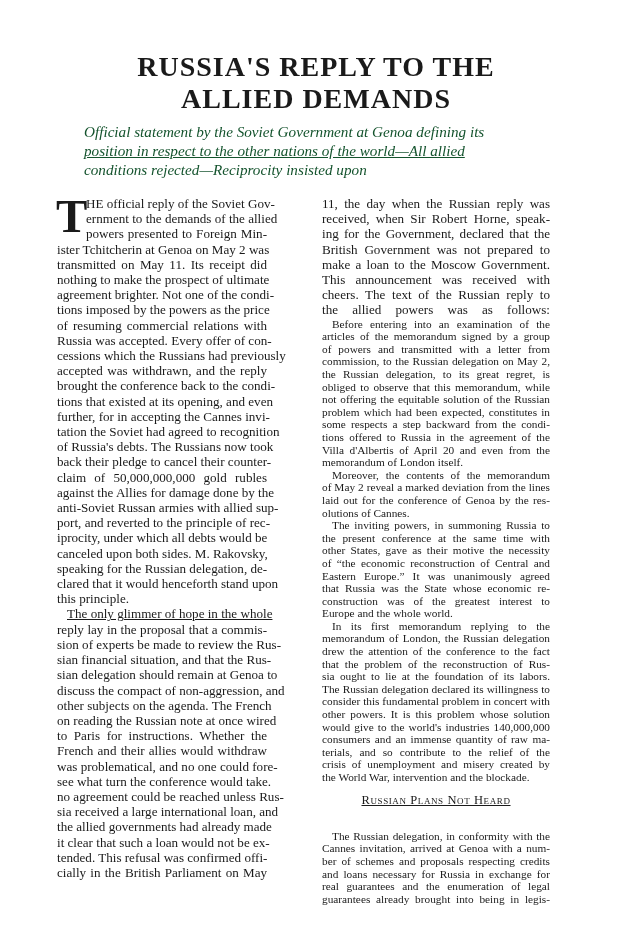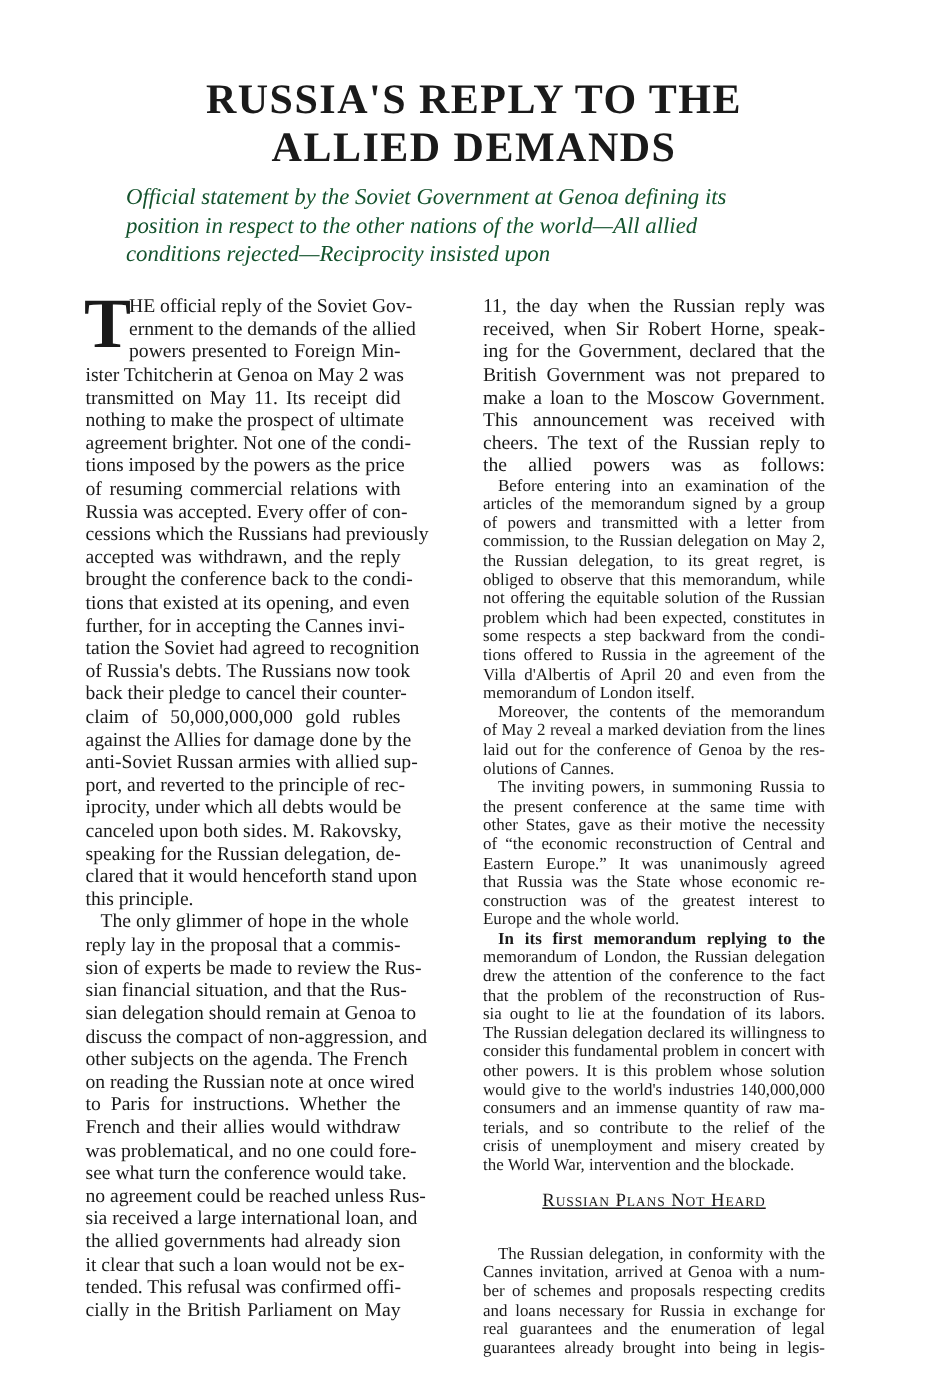--- a/index.html
+++ b/index.html
@@ -24,21 +24,21 @@
 </head>
 <body>
 
 <div>
   <div class="title">RUSSIA'S REPLY TO THE</div>
   <div class="title" style="top:84px;">ALLIED DEMANDS</div>
 </div>
 
 <div class="subtitle" id="subtitle" style="width: 460px;">
     <span class="line last" style="text-align-last: left;">Official statement by the Soviet Government at Genoa defining its</span>
-    <span class="line last" style="text-align-last: left;">position in respect to the other nations of the world—All allied</span>
+    <span class="line last" style="text-align-last: left; text-decoration: underline;">position in respect to the other nations of the world—All allied</span>
     <span class="line last" style="text-align-last: left;">conditions rejected—Reciprocity insisted upon</span>
   </div>
 
 <div class="col col-left" id="leftcol" style="position: absolute;">
     <span class="dropcap" style="position: absolute; left: -1px; top: 0px;">T</span>
     <span class="line" style="padding-left: 29px; position: relative;">HE official reply of the Soviet Gov-</span>
     <span class="line" style="padding-left: 29px;">ernment to the demands of the allied</span>
     <span class="line" style="padding-left: 29px;">powers presented to Foreign Min-</span>
     <span class="line">ister Tchitcherin at Genoa on May 2 was</span>
     <span class="line">transmitted on May 11.  Its receipt did</span>
@@ -57,35 +57,35 @@
     <span class="line">back their pledge to cancel their counter-</span>
     <span class="line">claim of 50,000,000,000 gold rubles</span>
     <span class="line">against the Allies for damage done by the</span>
     <span class="line">anti-Soviet Russan armies with allied sup-</span>
     <span class="line">port, and reverted to the principle of rec-</span>
     <span class="line">iprocity, under which all debts would be</span>
     <span class="line">canceled upon both sides.  M. Rakovsky,</span>
     <span class="line">speaking for the Russian delegation, de-</span>
     <span class="line">clared that it would henceforth stand upon</span>
     <span class="line last">this principle.</span>
-    <span class="line" style="padding-left: 10px;">The only glimmer of hope in the whole</span>
+    <span class="line" style="padding-left: 10px; text-decoration: underline;">The only glimmer of hope in the whole</span>
     <span class="line">reply lay in the proposal that a commis-</span>
     <span class="line">sion of experts be made to review the Rus-</span>
     <span class="line">sian financial situation, and that the Rus-</span>
     <span class="line">sian delegation should remain at Genoa to</span>
     <span class="line">discuss the compact of non-aggression, and</span>
     <span class="line">other subjects on the agenda.  The French</span>
     <span class="line">on reading the Russian note at once wired</span>
     <span class="line">to Paris for instructions.  Whether the</span>
     <span class="line">French and their allies would withdraw</span>
     <span class="line">was problematical, and no one could fore-</span>
     <span class="line">see what turn the conference would take.</span>
     <span class="line">no agreement could be reached unless Rus-</span>
     <span class="line">sia received a large international loan, and</span>
-    <span class="line">the allied governments had already sion</span>
+    <span class="line">the allied governments had already made</span>
     <span class="line">it clear that such a loan would not be ex-</span>
     <span class="line">tended.  This refusal was confirmed offi-</span>
     <span class="line">cially in the British Parliament on May</span>
   </div>
 <div class="col col-right" id="rightcol">
     <span class="line">11, the day when the Russian reply was</span>
     <span class="line">received, when Sir Robert Horne, speak-</span>
     <span class="line">ing for the Government, declared that the</span>
     <span class="line">British Government was not prepared to</span>
     <span class="line">make a loan to the Moscow Government.</span>
@@ -110,21 +110,21 @@
       <span class="line">laid out for the conference of Genoa by the res-</span>
       <span class="line last">olutions of Cannes.</span>
       <span class="line" style="padding-left: 10px;">The inviting powers, in summoning Russia to</span>
       <span class="line">the present conference at the same time with</span>
       <span class="line">other States, gave as their motive the necessity</span>
       <span class="line">of “the economic reconstruction of Central and</span>
       <span class="line">Eastern Europe.”  It was unanimously agreed</span>
       <span class="line">that Russia was the State whose economic re-</span>
       <span class="line">construction was of the greatest interest to</span>
       <span class="line last">Europe and the whole world.</span>
-      <span class="line" style="padding-left: 10px; font-weight: bold;">In its first memorandum replying to the</span>
+      <span class="line" style="padding-left: 10px;">In its first memorandum replying to the</span>
       <span class="line">memorandum of London, the Russian delegation</span>
       <span class="line">drew the attention of the conference to the fact</span>
       <span class="line">that the problem of the reconstruction of Rus-</span>
       <span class="line">sia ought to lie at the foundation of its labors.</span>
       <span class="line">The Russian delegation declared its willingness to</span>
       <span class="line">consider this fundamental problem in concert with</span>
       <span class="line">other powers.  It is this problem whose solution</span>
       <span class="line">would give to the world's industries 140,000,000</span>
       <span class="line">consumers and an immense quantity of raw ma-</span>
       <span class="line">terials, and so contribute to the relief of the</span>

